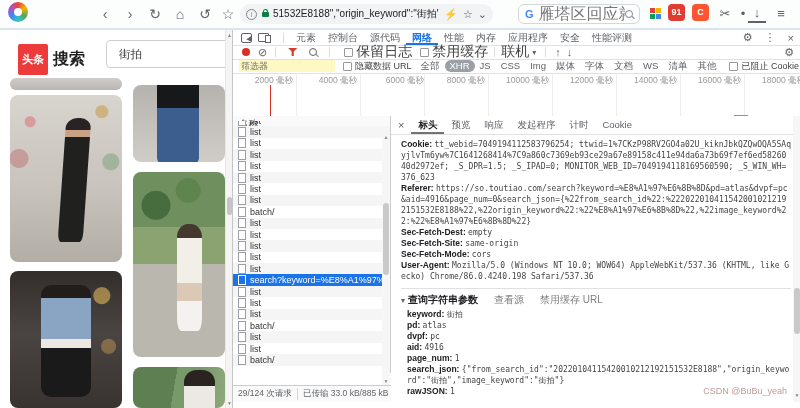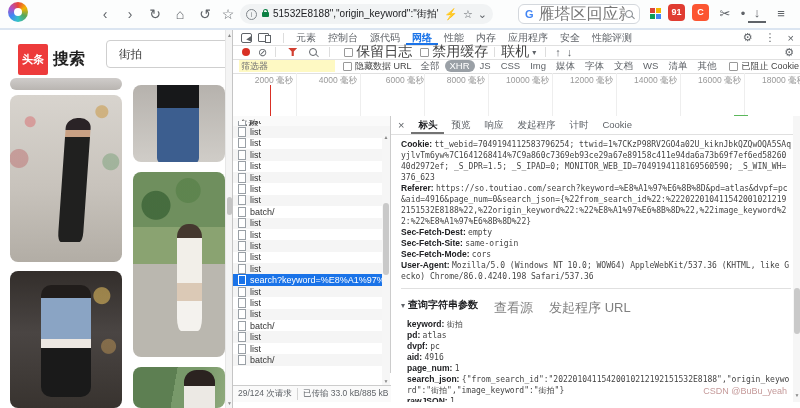--- a/index.html
+++ b/index.html
@@ -113,21 +113,21 @@
   #dt-detail{position:absolute;left:158px;top:86px;width:410px;height:286px;background:#fff;overflow:hidden;}
   #det-tabs{height:18px;border-bottom:1px solid #e0e0e0;display:flex;align-items:center;}
   .det-x{color:#5f6368;font-size:11px;padding:0 7px;}
   .det-tab{padding:0 7px;height:18px;line-height:18px;color:#5f6368;font-size:9.5px;white-space:nowrap;}
   .det-tab.sel{color:#202124;border-bottom:2px solid #737373;box-sizing:border-box;font-weight:bold;}
   #det-body{padding:4px 10px 0 10px;}
   .hl{font-family:"DejaVu Sans Mono",monospace;font-size:8px;line-height:11px;color:#444;word-break:break-all;}
   .hl b{font-family:"Liberation Sans",sans-serif;font-size:8.5px;color:#202124;}
   #qs-head{margin-top:6px;padding-top:4px;border-top:1px solid #e0e0e0;display:flex;align-items:center;}
   #qs-head .t{font-weight:bold;font-size:10px;color:#202124;}
-  .dlink{color:#808080;font-size:13px;margin-left:16px;margin-top:6px;}
+  .dlink{color:#808080;font-size:10px;margin-left:16px;}
   #qs-list{margin-top:2px;padding-left:6px;}
   #dscroll{position:absolute;right:0;top:0;width:8px;height:286px;background:#f6f6f6;}
   #dscroll .thumb{position:absolute;left:1px;width:6px;top:172px;height:46px;background:#c9c9c9;border-radius:3px;}
   #watermark{position:absolute;right:14px;top:270px;font-size:9px;color:#c59a9a;}
   .blue-strip{position:absolute;left:0;top:28px;width:800px;height:2px;background:#dbe5f1;}
 </style>
 </head>
 <body>
 
 <div id="stage">
@@ -404,21 +404,21 @@
             <div class="hl"><b>Referer: </b><span>https://so.toutiao.com/search?keyword=%E8%A1%97%E6%8B%8D&amp;pd=atlas&amp;dvpf=pc&amp;aid=4916&amp;page_num=0&amp;search_json={%22from_search_id%22:%2220220104115420010212192151532E8188%22,%22origin_keyword%22:%22%E8%A1%97%E6%8B%8D%22,%22image_keyword%22:%22%E8%A1%97%E6%8B%8D%22}</span></div>
             <div class="hl"><b>Sec-Fetch-Dest: </b><span>empty</span></div>
             <div class="hl"><b>Sec-Fetch-Site: </b><span>same-origin</span></div>
             <div class="hl"><b>Sec-Fetch-Mode: </b><span>cors</span></div>
             <div class="hl"><b>User-Agent: </b><span>Mozilla/5.0 (Windows NT 10.0; WOW64) AppleWebKit/537.36 (KHTML, like Gecko) Chrome/86.0.4240.198 Safari/537.36</span></div>
           </div>
         <div id="qs-head">
           <span class="ticon" style="padding:0 3px 0 0;font-size:8px">▾</span>
           <span class="t">查询字符串参数</span>
           <span class="dlink">查看源</span>
-          <span class="dlink">发起程序 URL</span>
+          <span class="dlink">禁用缓存 URL</span>
         </div>
         <div id="qs-list">
             <div class="hl"><b>keyword: </b><span>街拍</span></div>
             <div class="hl"><b>pd: </b><span>atlas</span></div>
             <div class="hl"><b>dvpf: </b><span>pc</span></div>
             <div class="hl"><b>aid: </b><span>4916</span></div>
             <div class="hl"><b>page_num: </b><span>1</span></div>
             <div class="hl"><b>search_json: </b><span>{"from_search_id":"20220104115420010212192151532E8188","origin_keyword":"街拍","image_keyword":"街拍"}</span></div>
             <div class="hl"><b>rawJSON: </b><span>1</span></div>
           </div>

